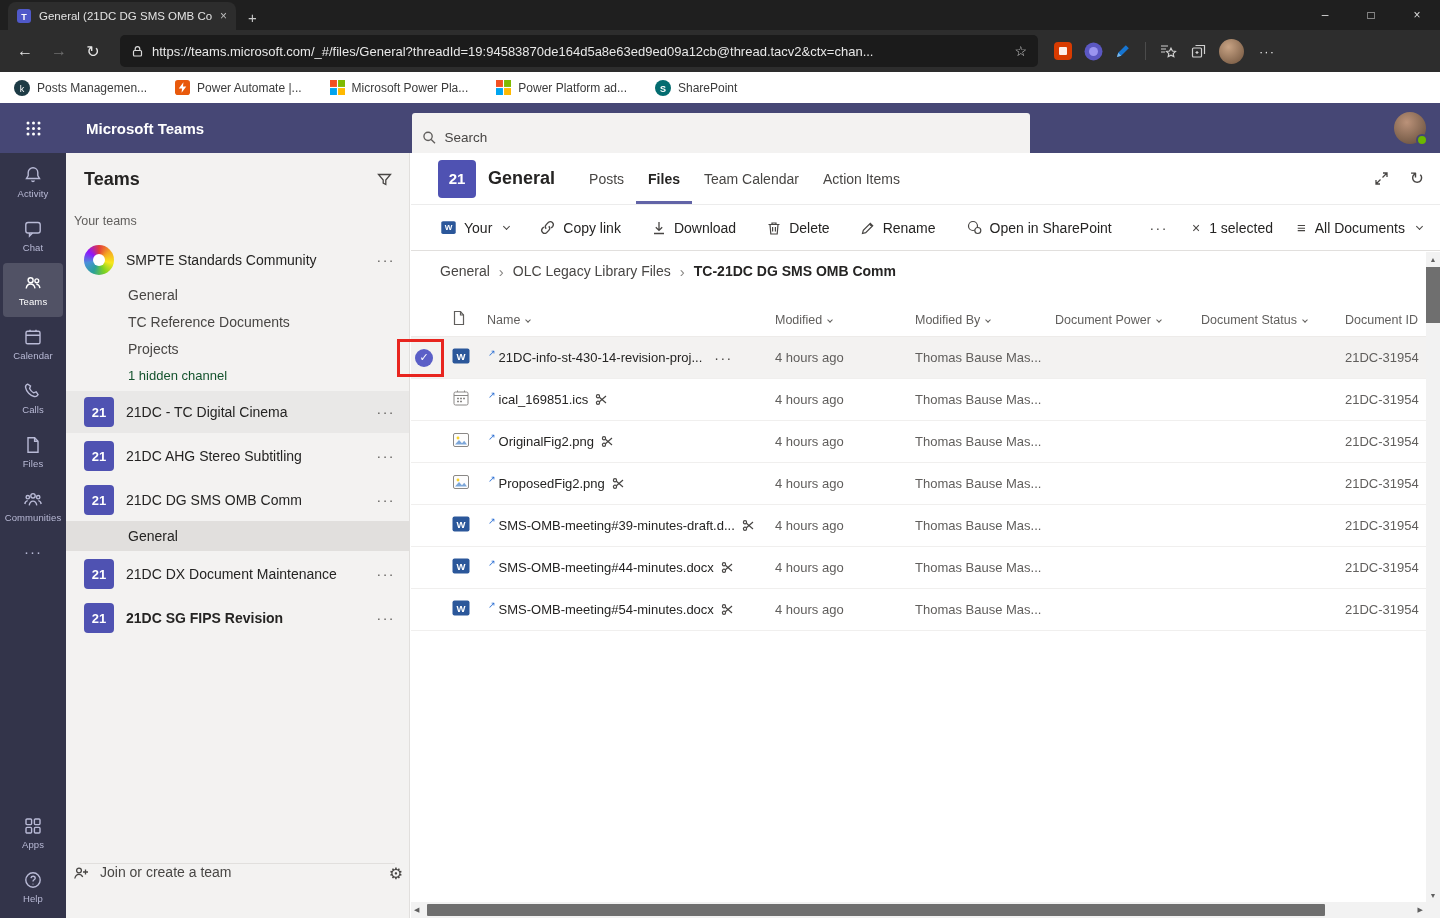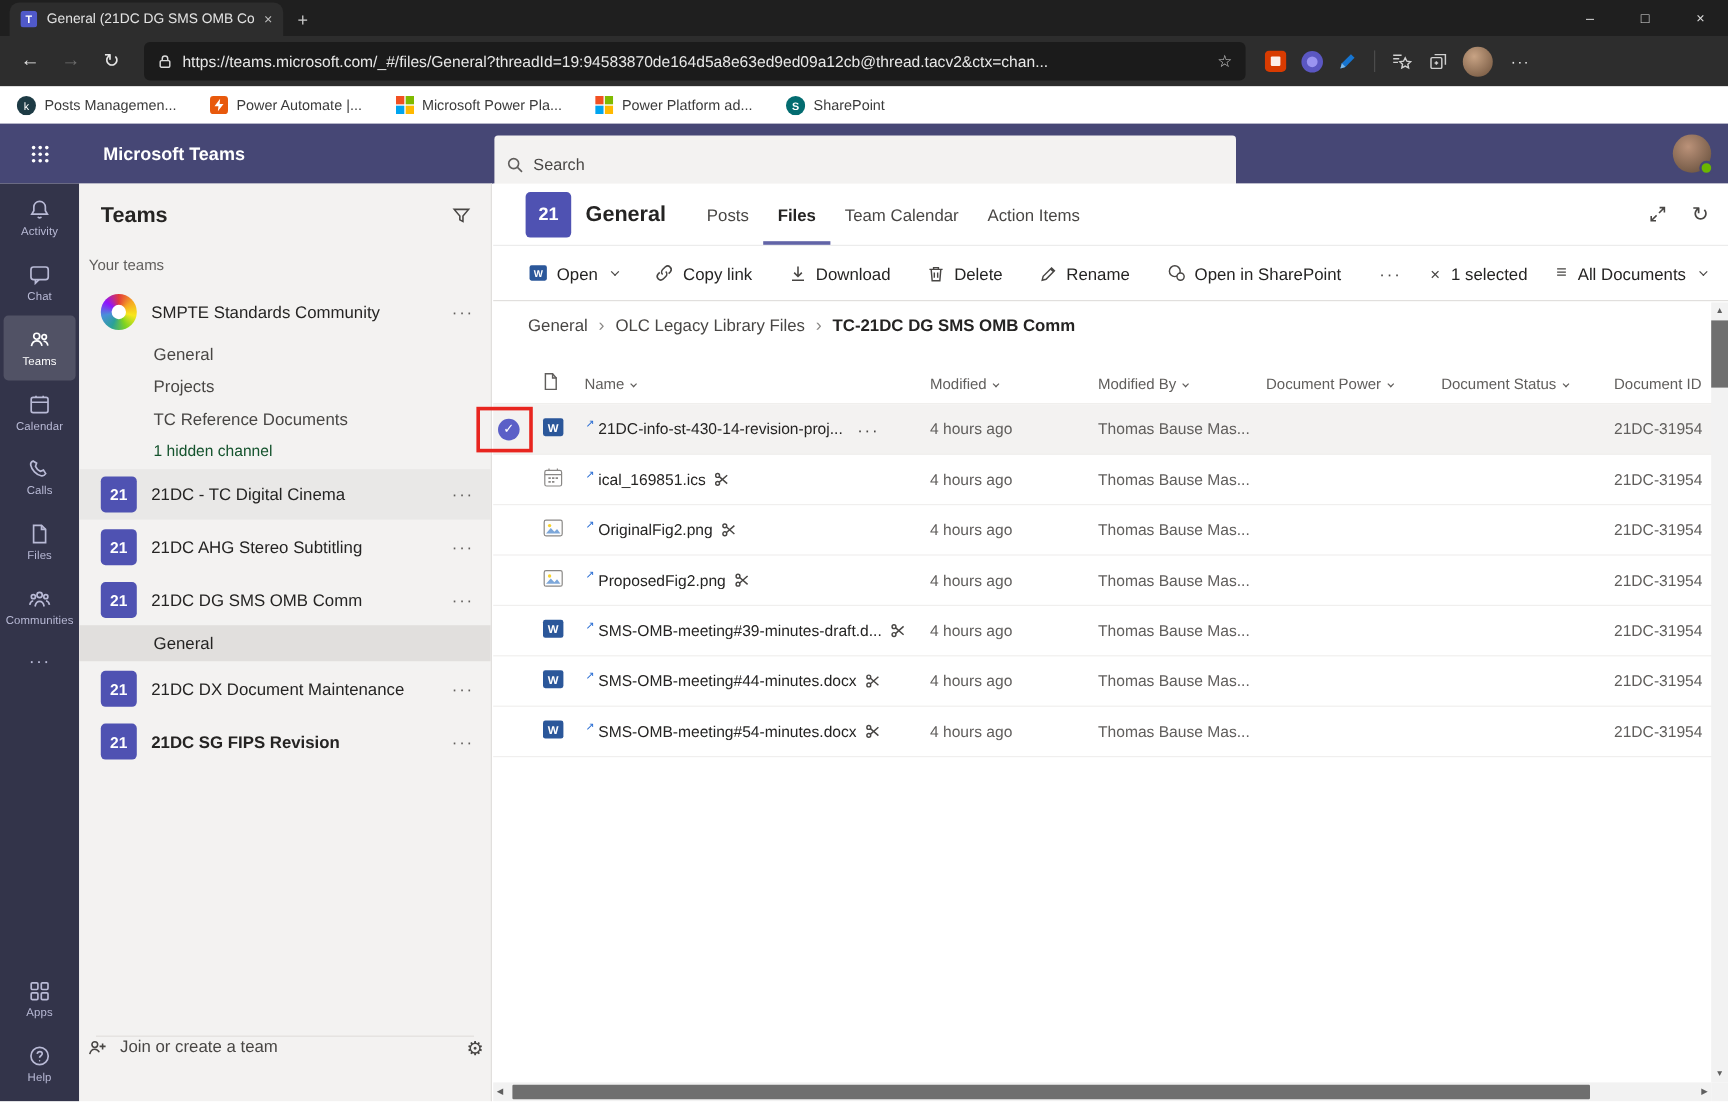--- a/index.html
+++ b/index.html
@@ -345,24 +345,24 @@
 
     <div class="team-row">
       <span class="smpte-icon"></span>
       <span class="team-name">SMPTE Standards Community</span>
       <span class="row-more">···</span>
     </div>
     <div class="channel-row">
         <span>General</span>
       </div>
     <div class="channel-row">
+        <span>TC Reference Documents</span>
+      </div>
+    <div class="channel-row">
         <span>Projects</span>
-      </div>
-    <div class="channel-row">
-        <span>TC Reference Documents</span>
       </div>
     <div class="channel-row hidden-ch">
         <span>1 hidden channel</span>
       </div>
 
     <div class="team-row shaded">
       <span class="tile">21</span>
       <span class="team-name">21DC - TC Digital Cinema</span>
       <span class="row-more">···</span>
     </div>
@@ -422,21 +422,21 @@
         <span>↻</span>
       </div>
     </div>
 
     <div class="cmdbar">
       <span class="cmd">
         <svg width="17" height="17" viewBox="0 0 20 20">
             <rect x="1.5" y="2.5" width="17" height="15" rx="2" fill="#2b579a"></rect>
             <text x="10" y="13.5" text-anchor="middle" font-size="9.5" font-weight="bold" fill="#fff" font-family="Liberation Sans,sans-serif">W</text>
           </svg>
-        <span>Open</span>
+        <span>Your</span>
         <i class="chev"></i>
       </span>
       <span class="cmd">
         <svg width="17" height="17" viewBox="0 0 17 17" fill="none" stroke="#484644" stroke-width="1.3">
             <path d="M7.2 9.8a3 3 0 0 1 0-4.2l2.3-2.3a3 3 0 0 1 4.2 4.2l-1.5 1.5"></path>
             <path d="M9.8 7.2a3 3 0 0 1 0 4.2l-2.3 2.3a3 3 0 0 1-4.2-4.2l1.5-1.5"></path>
           </svg>
         <span>Copy link</span>
       </span>
       <span class="cmd">

